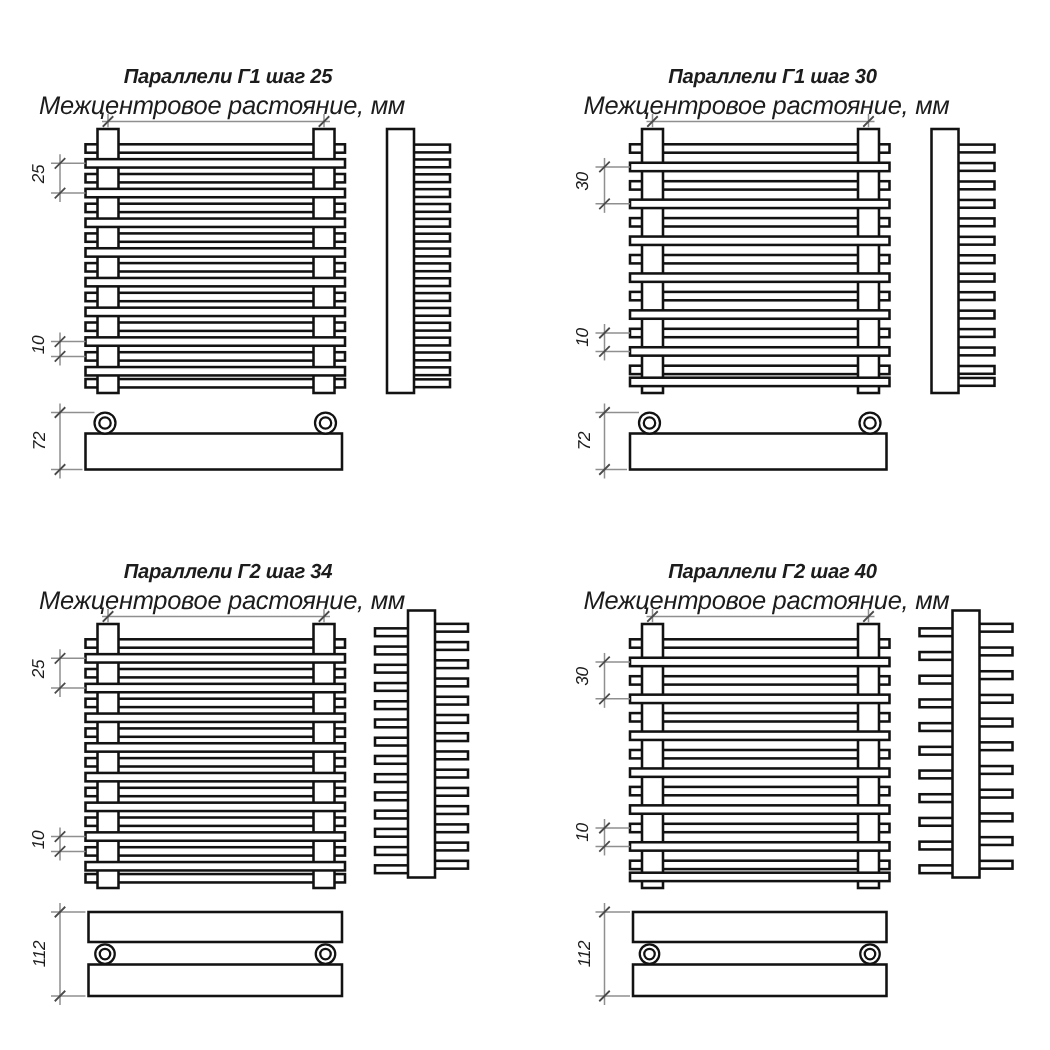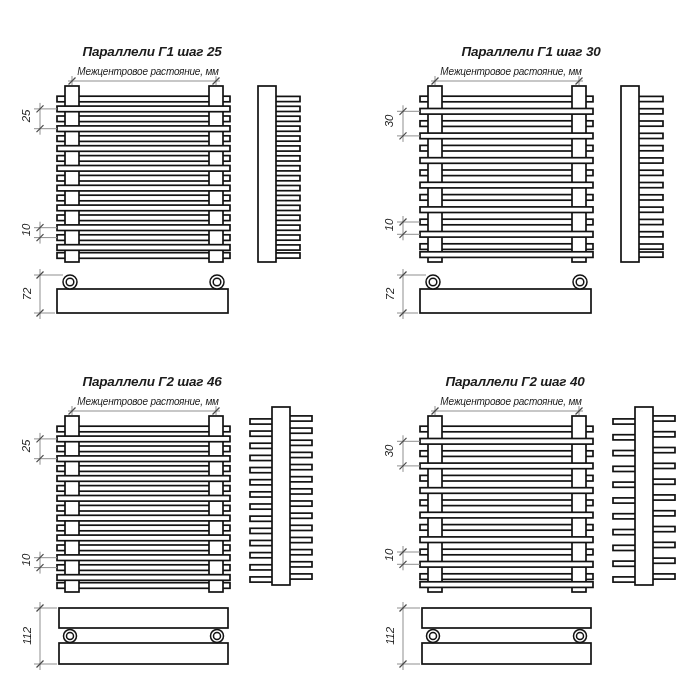--- a/index.html
+++ b/index.html
@@ -7,21 +7,21 @@
     width:700px;height:700px;background:#ffffff;position:relative;overflow:hidden;
     font-family:"Liberation Sans", sans-serif;
   }
   #canvas{position:absolute;left:0;top:0;width:692px;height:700px;}
   svg{position:absolute;left:0;top:0;}
   .t{
     position:absolute;transform:translate(-50%,-50%);white-space:nowrap;
     color:#1c1c1c;font-style:italic;letter-spacing:-0.2px;
   }
   .title{font-size:13.5px;font-weight:700;}
-  .subtitle{font-size:10px;font-weight:400;font-style:italic;}
+  .subtitle{font-size:17px;font-weight:400;font-style:italic;}
   .vdim{font-size:11.5px;font-weight:400;transform:translate(-50%,-50%) rotate(-90deg);}
 </style>
 </head>
 <body>
 
 <div id="canvas">
   <svg id="geom" width="700" height="700">
       <rect x="57" y="96.2" width="173" height="5.6" fill="#fff" stroke="#121212" stroke-width="1.7"></rect>
       <rect x="57" y="116" width="173" height="5.6" fill="#fff" stroke="#121212" stroke-width="1.7"></rect>
       <rect x="57" y="135.79999999999998" width="173" height="5.6" fill="#fff" stroke="#121212" stroke-width="1.7"></rect>
@@ -280,27 +280,27 @@
       <line x1="399.5" y1="611.5" x2="406.5" y2="604.5" stroke="#4a4a4a" stroke-width="1.2"></line>
       <line x1="399.5" y1="667.5" x2="406.5" y2="660.5" stroke="#4a4a4a" stroke-width="1.2"></line>
     </svg>
 
   <div class="t title" style="left: 152px; top: 51px;">Параллели Г1 шаг 25</div>
   <div class="t subtitle" style="left: 148px; top: 71px;">Межцентровое растояние, мм</div>
   <div class="t vdim" style="left: 26px; top: 115.8px;">25</div>
   <div class="t vdim" style="left: 26px; top: 229.65px;">10</div>
   <div class="t vdim" style="left: 27px; top: 294px;">72</div>
 
-  <div class="t title" style="left: 515px; top: 51px; margin-left: 16px;">Параллели Г1 шаг 30</div>
+  <div class="t title" style="left: 515px; top: 51px;">Параллели Г1 шаг 30</div>
   <div class="t subtitle" style="left: 511px; top: 71px;">Межцентровое растояние, мм</div>
   <div class="t vdim" style="left: 389px; top: 120.6px;">30</div>
   <div class="t vdim" style="left: 389px; top: 225.15px;">10</div>
   <div class="t vdim" style="left: 390px; top: 294px;">72</div>
 
-  <div class="t title" style="left: 152px; top: 381px;">Параллели Г2 шаг 46</div>
+  <div class="t title" style="left: 152px; top: 381px;">Параллели Г2 шаг 34</div>
   <div class="t subtitle" style="left: 148px; top: 401px;">Межцентровое растояние, мм</div>
   <div class="t vdim" style="left: 26px; top: 445.8px;">25</div>
   <div class="t vdim" style="left: 26px; top: 559.65px;">10</div>
   <div class="t vdim" style="left: 27px; top: 636px;">112</div>
 
   <div class="t title" style="left: 515px; top: 381px;">Параллели Г2 шаг 40</div>
   <div class="t subtitle" style="left: 511px; top: 401px;">Межцентровое растояние, мм</div>
   <div class="t vdim" style="left: 389px; top: 450.6px;">30</div>
   <div class="t vdim" style="left: 389px; top: 555.15px;">10</div>
   <div class="t vdim" style="left: 390px; top: 636px;">112</div>

